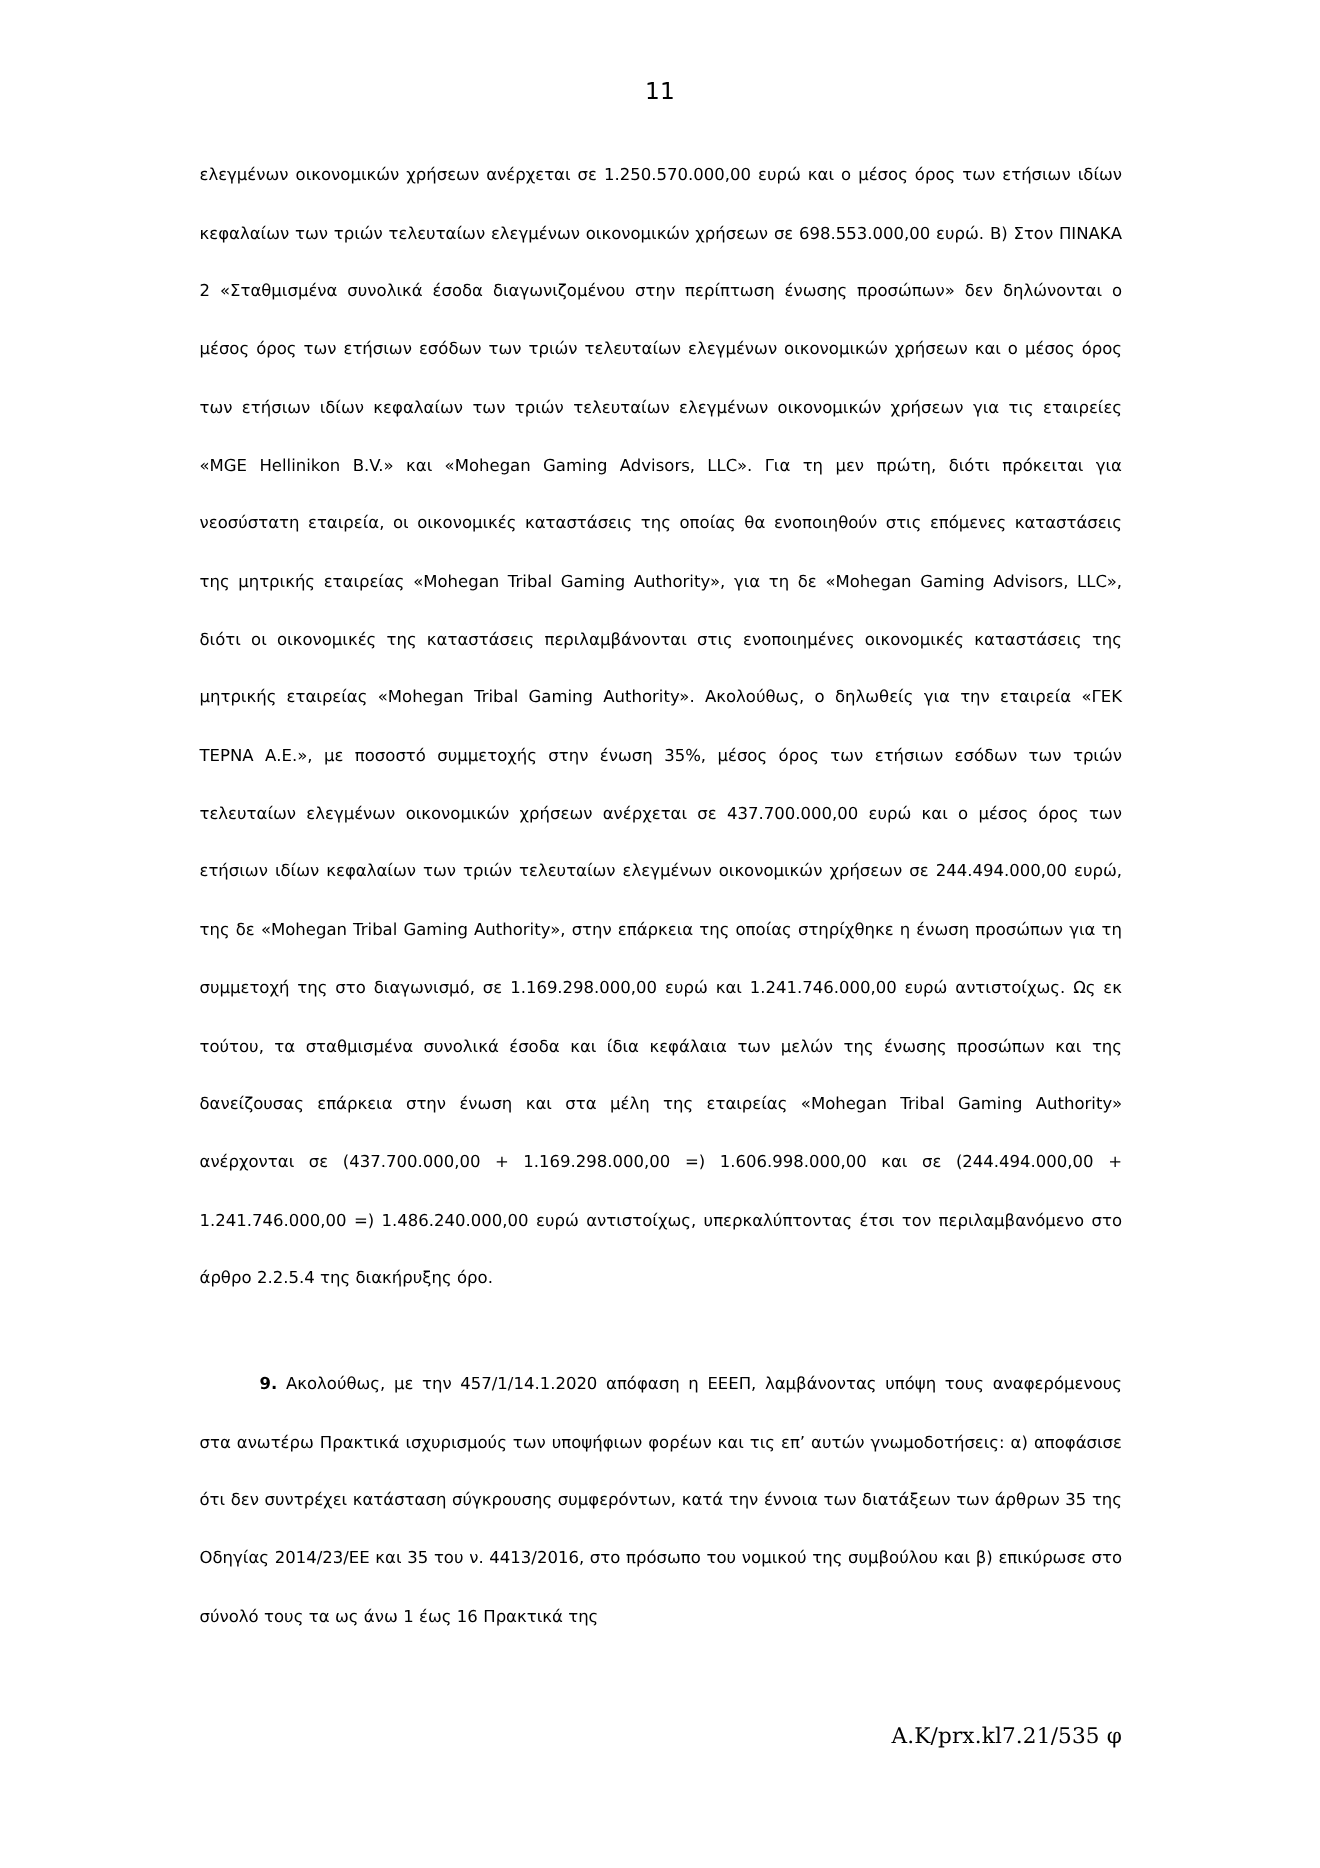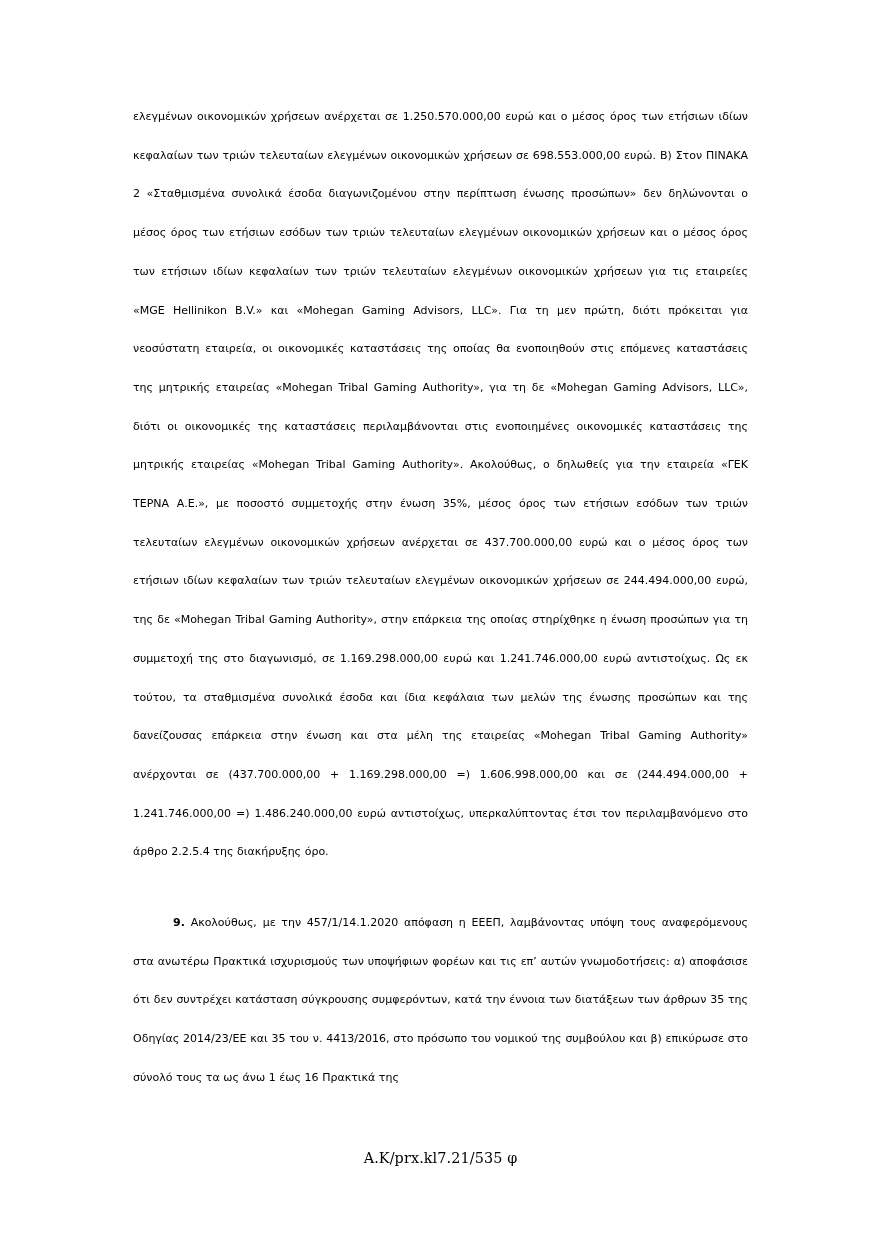--- a/index.html
+++ b/index.html
@@ -55,31 +55,32 @@
     width: 40px;
   }
   .bold {
     font-weight: bold;
   }
   .footer-ref {
     position: absolute;
     left: 133px;
     top: 1150px;
     width: 615px;
-    text-align: center;
+    text-align: right;
     font-family: "DejaVu Serif", serif;
     font-size: 14.4px;
     letter-spacing: 0.1px;
   }
 </style>
 </head>
 <body>
 
 <div class="page">
 
+  <div class="page-number">11</div>
 
   <div class="body-col">
 
     <p class="para">ελεγμένων οικονομικών χρήσεων ανέρχεται σε 1.250.570.000,00 ευρώ και ο μέσος όρος των ετήσιων ιδίων κεφαλαίων των τριών τελευταίων ελεγμένων οικονομικών χρήσεων σε 698.553.000,00 ευρώ. Β) Στον ΠΙΝΑΚΑ 2 «Σταθμισμένα συνολικά έσοδα διαγωνιζομένου στην περίπτωση ένωσης προσώπων» δεν δηλώνονται ο μέσος όρος των ετήσιων εσόδων των τριών τελευταίων ελεγμένων οικονομικών χρήσεων και ο μέσος όρος των ετήσιων ιδίων κεφαλαίων των τριών τελευταίων ελεγμένων οικονομικών χρήσεων για τις εταιρείες «MGE Hellinikon B.V.» και «Mohegan Gaming Advisors, LLC». Για τη μεν πρώτη, διότι πρόκειται για νεοσύστατη εταιρεία, οι οικονομικές καταστάσεις της οποίας θα ενοποιηθούν στις επόμενες καταστάσεις της μητρικής εταιρείας «Mohegan Tribal Gaming Authority», για τη δε «Mohegan Gaming Advisors, LLC», διότι οι οικονομικές της καταστάσεις περιλαμβάνονται στις ενοποιημένες οικονομικές καταστάσεις της μητρικής εταιρείας «Mohegan Tribal Gaming Authority». Ακολούθως, ο δηλωθείς για την εταιρεία «ΓΕΚ ΤΕΡΝΑ Α.Ε.», με ποσοστό συμμετοχής στην ένωση 35%, μέσος όρος των ετήσιων εσόδων των τριών τελευταίων ελεγμένων οικονομικών χρήσεων ανέρχεται σε 437.700.000,00 ευρώ και ο μέσος όρος των ετήσιων ιδίων κεφαλαίων των τριών τελευταίων ελεγμένων οικονομικών χρήσεων σε 244.494.000,00 ευρώ, της δε «Mohegan Tribal Gaming Authority», στην επάρκεια της οποίας στηρίχθηκε η ένωση προσώπων για τη συμμετοχή της στο διαγωνισμό, σε 1.169.298.000,00 ευρώ και 1.241.746.000,00 ευρώ αντιστοίχως. Ως εκ τούτου, τα σταθμισμένα συνολικά έσοδα και ίδια κεφάλαια των μελών της ένωσης προσώπων και της δανείζουσας επάρκεια στην ένωση και στα μέλη της εταιρείας «Mohegan Tribal Gaming Authority» ανέρχονται σε (437.700.000,00 + 1.169.298.000,00 =) 1.606.998.000,00 και σε (244.494.000,00 + 1.241.746.000,00 =) 1.486.240.000,00 ευρώ αντιστοίχως, υπερκαλύπτοντας έτσι τον περιλαμβανόμενο στο άρθρο 2.2.5.4 της διακήρυξης όρο.</p>
 
     <p class="para gap">
       <span class="indent-lead"></span><span class="bold">9.</span> <span>Ακολούθως, με την 457/1/14.1.2020 απόφαση η ΕΕΕΠ, λαμβάνοντας υπόψη τους αναφερόμενους στα ανωτέρω Πρακτικά ισχυρισμούς των υποψήφιων φορέων και τις επ’ αυτών γνωμοδοτήσεις: α) αποφάσισε ότι δεν συντρέχει κατάσταση σύγκρουσης συμφερόντων, κατά την έννοια των διατάξεων των άρθρων 35 της Οδηγίας 2014/23/ΕΕ και 35 του ν. 4413/2016, στο πρόσωπο του νομικού της συμβούλου και β) επικύρωσε στο σύνολό τους τα ως άνω 1 έως 16 Πρακτικά της</span>
     </p>
 
   </div>

